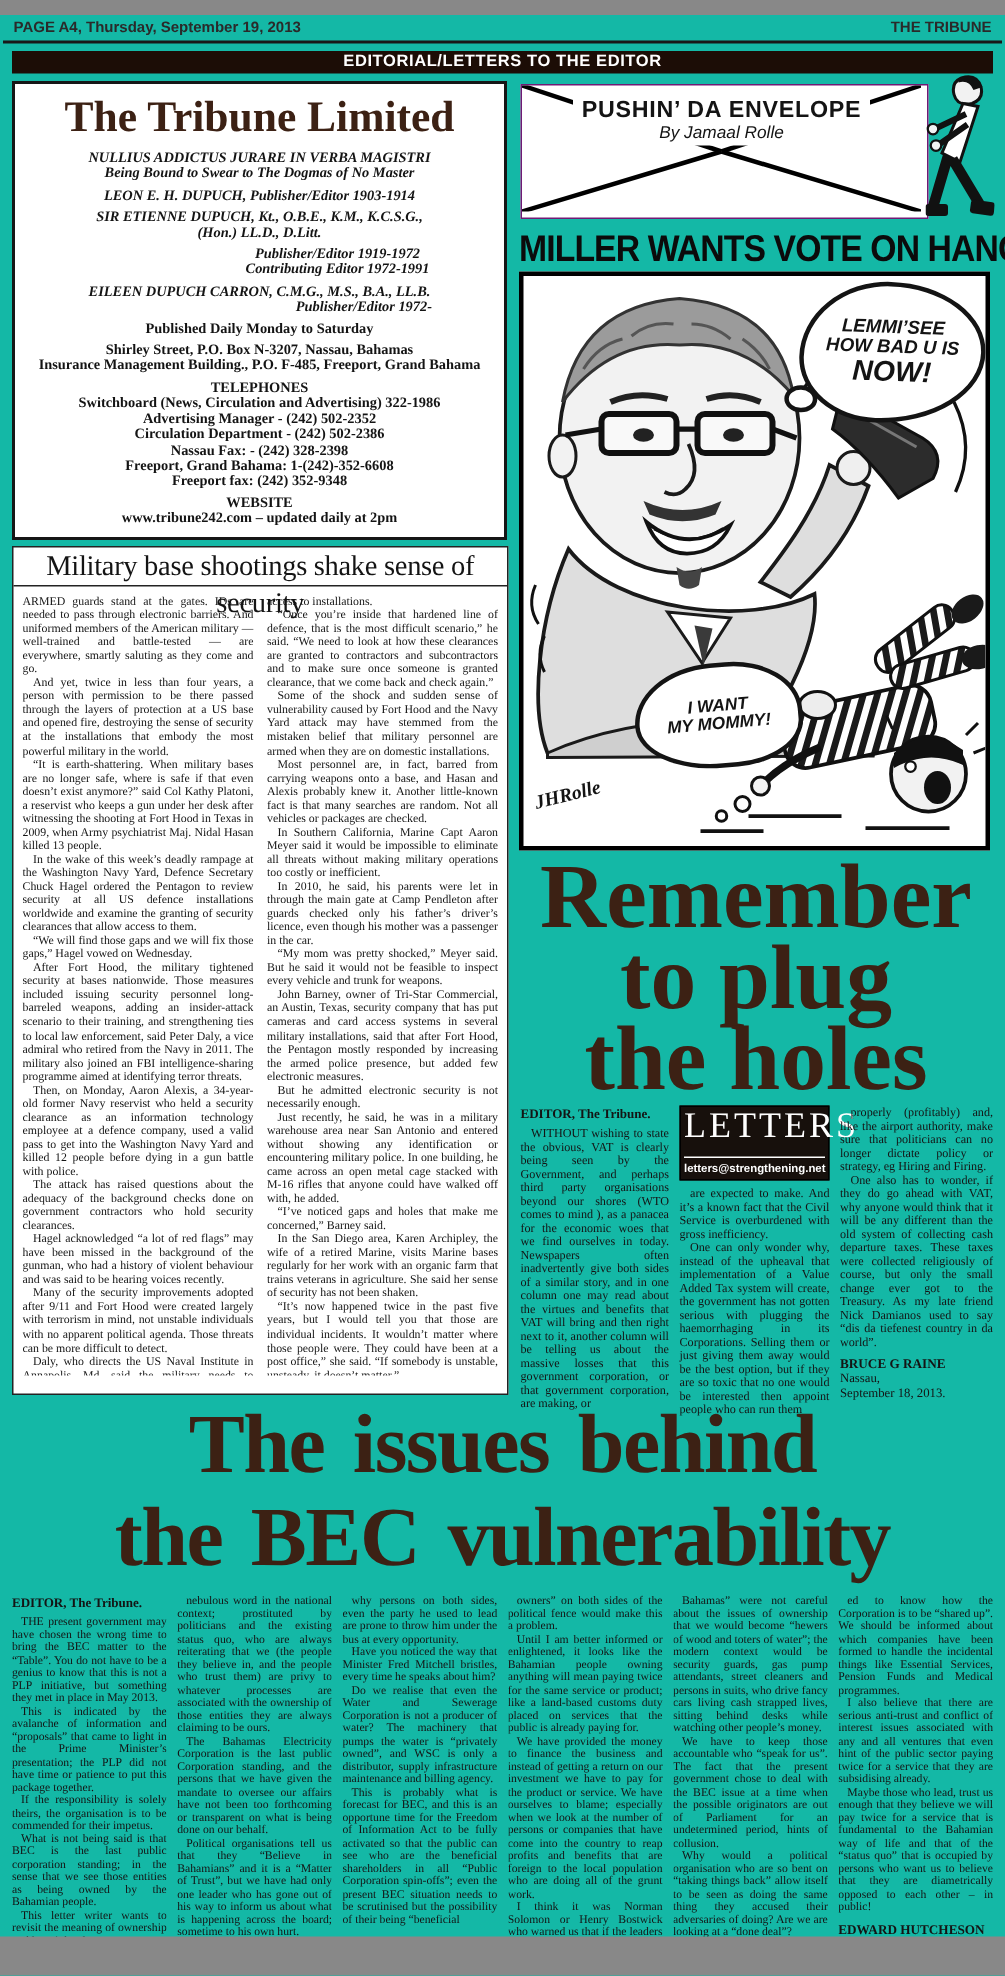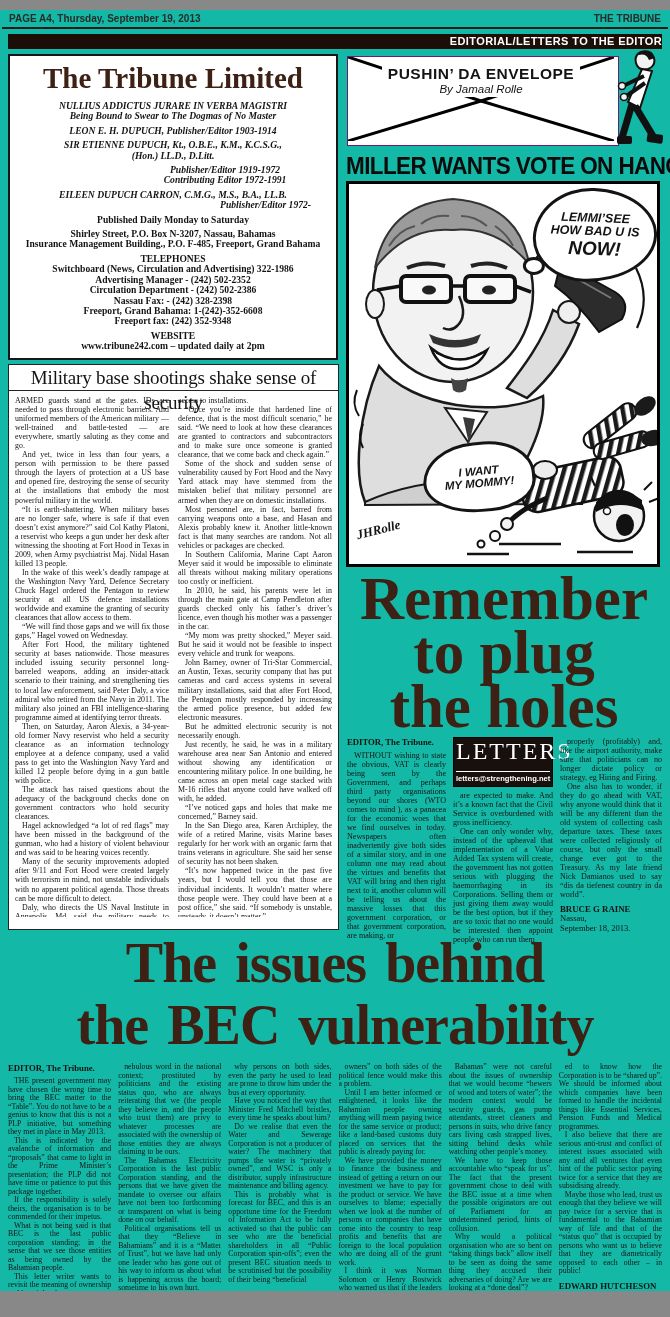--- a/index.html
+++ b/index.html
@@ -4,32 +4,32 @@
 <style>
   html,body{margin:0;padding:0;background:#888;}
   #page{position:relative;width:670px;height:1281px;margin:10px auto;background:#14b8a6;
         font-family:"Liberation Serif",serif;color:#141414;overflow:hidden;}
 
   
   .top-header{position:absolute;top:3px;left:9px;right:9px;display:flex;justify-content:space-between;
               font-family:"Liberation Sans",sans-serif;font-size:10px;font-weight:bold;color:#2a2a2a;}
   .top-rule{position:absolute;top:17px;left:2px;right:2px;height:2px;background:#191919;}
   .banner{position:absolute;top:24px;left:8px;right:8px;height:15px;background:#1c0d06;color:#fff;
-          text-align:right;font-family:"Liberation Sans",sans-serif;font-weight:bold;font-size:11px;
+          text-align:center;font-family:"Liberation Sans",sans-serif;font-weight:bold;font-size:11px;
           line-height:15px;letter-spacing:.4px;}
 
   
   .masthead-box{position:absolute;left:8px;top:44px;width:330px;height:306px;border:2px solid #161616;
                 box-sizing:border-box;text-align:center;padding-top:5px;overflow:hidden;background:#fff;}
   .mh-title{font-size:29px;font-weight:bold;color:#3c2114;margin:1px 0 6px;}
   .mh-line{font-size:9.6px;font-weight:bold;font-style:italic;line-height:10.4px;}
   .mh-roman{font-style:normal;}
   .mh-gap{height:4px;}
   .mh-shift{transform:translateX(52px);}
-  .mh-right{text-align:right;padding-right:25px;}
+  .mh-right{text-align:right;padding-right:48px;}
 
   
   .security-box{position:absolute;left:8px;top:354px;width:331px;height:566px;border:1.5px solid #232323;
                 box-sizing:border-box;background:#fff;}
   .sec-headline{height:25px;border-bottom:1.5px solid #232323;text-align:center;font-size:19px;
                 line-height:25px;letter-spacing:-.2px;}
   .sec-cols{display:flex;gap:9px;padding:5px 6px;height:531px;box-sizing:border-box;}
   .sec-col{width:155px;height:100%;overflow:hidden;font-size:7.9px;line-height:9.05px;text-align:justify;}
   .sec-col p{margin:0;text-indent:7px;}
   .sec-col p:first-child{text-indent:0;}
@@ -143,21 +143,21 @@
   <div class="security-box">
     <div class="sec-headline">Military base shootings shake sense of security</div>
     <div class="sec-cols">
       <div class="sec-col">
           <p>ARMED guards stand at the gates. IDs are needed to pass through electronic barriers. And uniformed members of the American military — well-trained and battle-tested — are everywhere, smartly saluting as they come and go.</p>
           <p>And yet, twice in less than four years, a person with permission to be there passed through the layers of protection at a US base and opened fire, destroying the sense of security at the installations that embody the most powerful military in the world.</p>
           <p>“It is earth-shattering. When military bases are no longer safe, where is safe if that even doesn’t exist anymore?” said Col Kathy Platoni, a reservist who keeps a gun under her desk after witnessing the shooting at Fort Hood in Texas in 2009, when Army psychiatrist Maj. Nidal Hasan killed 13 people.</p>
           <p>In the wake of this week’s deadly rampage at the Washington Navy Yard, Defence Secretary Chuck Hagel ordered the Pentagon to review security at all US defence installations worldwide and examine the granting of security clearances that allow access to them.</p>
           <p>“We will find those gaps and we will fix those gaps,” Hagel vowed on Wednesday.</p>
           <p>After Fort Hood, the military tightened security at bases nationwide. Those measures included issuing security personnel long-barreled weapons, adding an insider-attack scenario to their training, and strengthening ties to local law enforcement, said Peter Daly, a vice admiral who retired from the Navy in 2011. The military also joined an FBI intelligence-sharing programme aimed at identifying terror threats.</p>
-          <p>Then, on Saturday, Aaron Alexis, a 34-year-old former Navy reservist who held a security clearance as an information technology employee at a defence company, used a valid pass to get into the Washington Navy Yard and killed 12 people before dying in a gun battle with police.</p>
+          <p>Then, on Monday, Aaron Alexis, a 34-year-old former Navy reservist who held a security clearance as an information technology employee at a defence company, used a valid pass to get into the Washington Navy Yard and killed 12 people before dying in a gun battle with police.</p>
           <p>The attack has raised questions about the adequacy of the background checks done on government contractors who hold security clearances.</p>
           <p>Hagel acknowledged “a lot of red flags” may have been missed in the background of the gunman, who had a history of violent behaviour and was said to be hearing voices recently.</p>
           <p>Many of the security improvements adopted after 9/11 and Fort Hood were created largely with terrorism in mind, not unstable individuals with no apparent political agenda. Those threats can be more difficult to detect.</p>
           <p>Daly, who directs the US Naval Institute in Annapolis, Md, said the military needs to review its procedures for vetting people for</p>
         </div>
       <div class="sec-col">
         <div>
             <p>access to installations.</p>
             <p>“Once you’re inside that hardened line of defence, that is the most difficult scenario,” he said. “We need to look at how these clearances are granted to contractors and subcontractors and to make sure once someone is granted clearance, that we come back and check again.”</p>
             <p>Some of the shock and sudden sense of vulnerability caused by Fort Hood and the Navy Yard attack may have stemmed from the mistaken belief that military personnel are armed when they are on domestic installations.</p>

